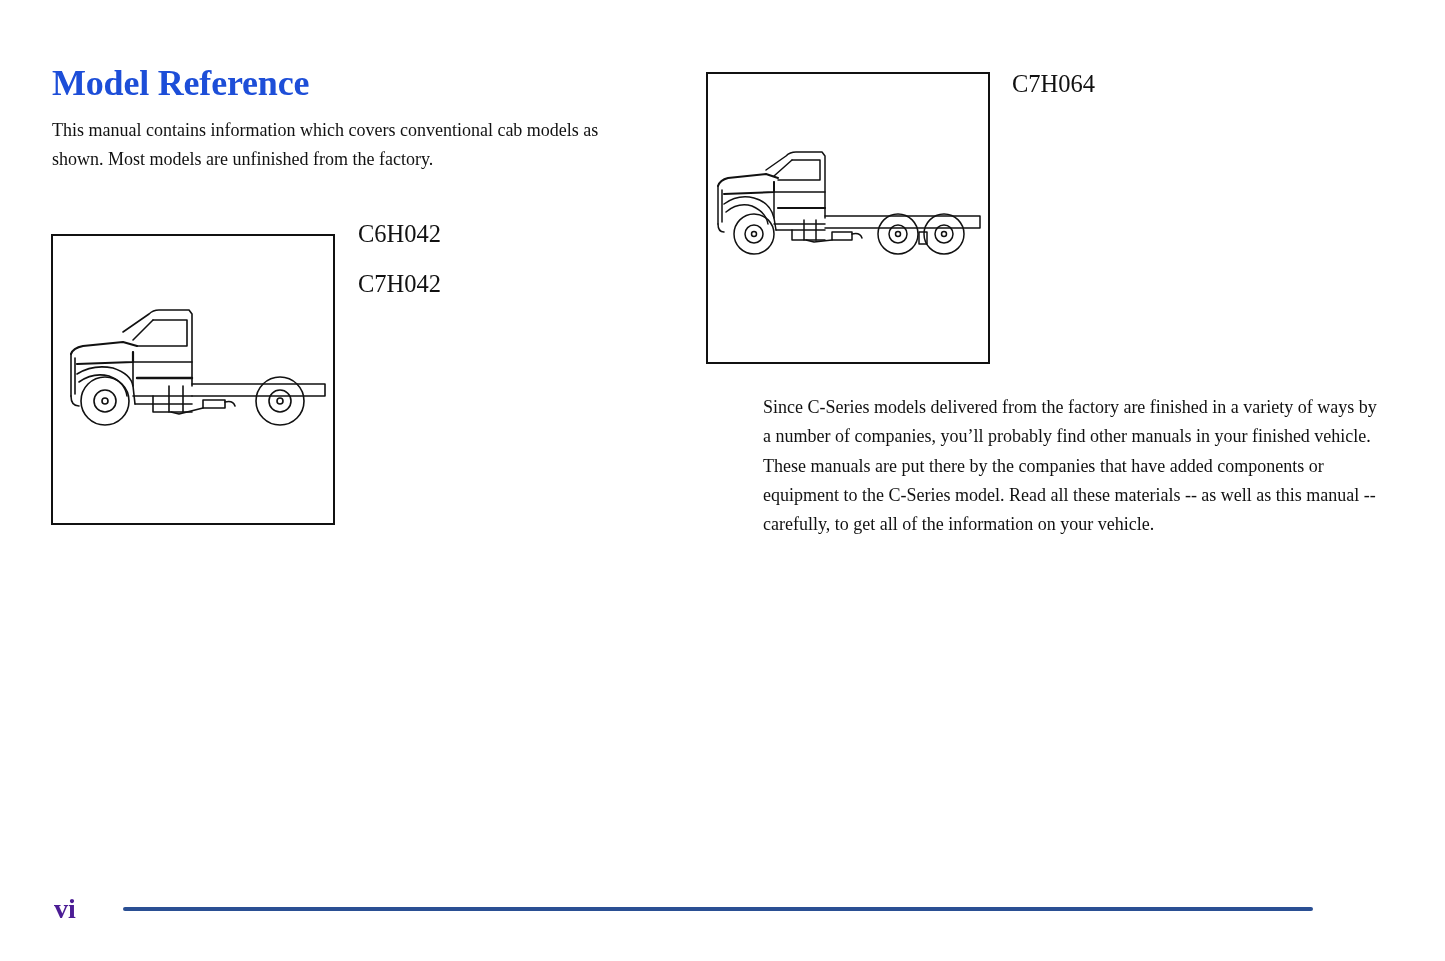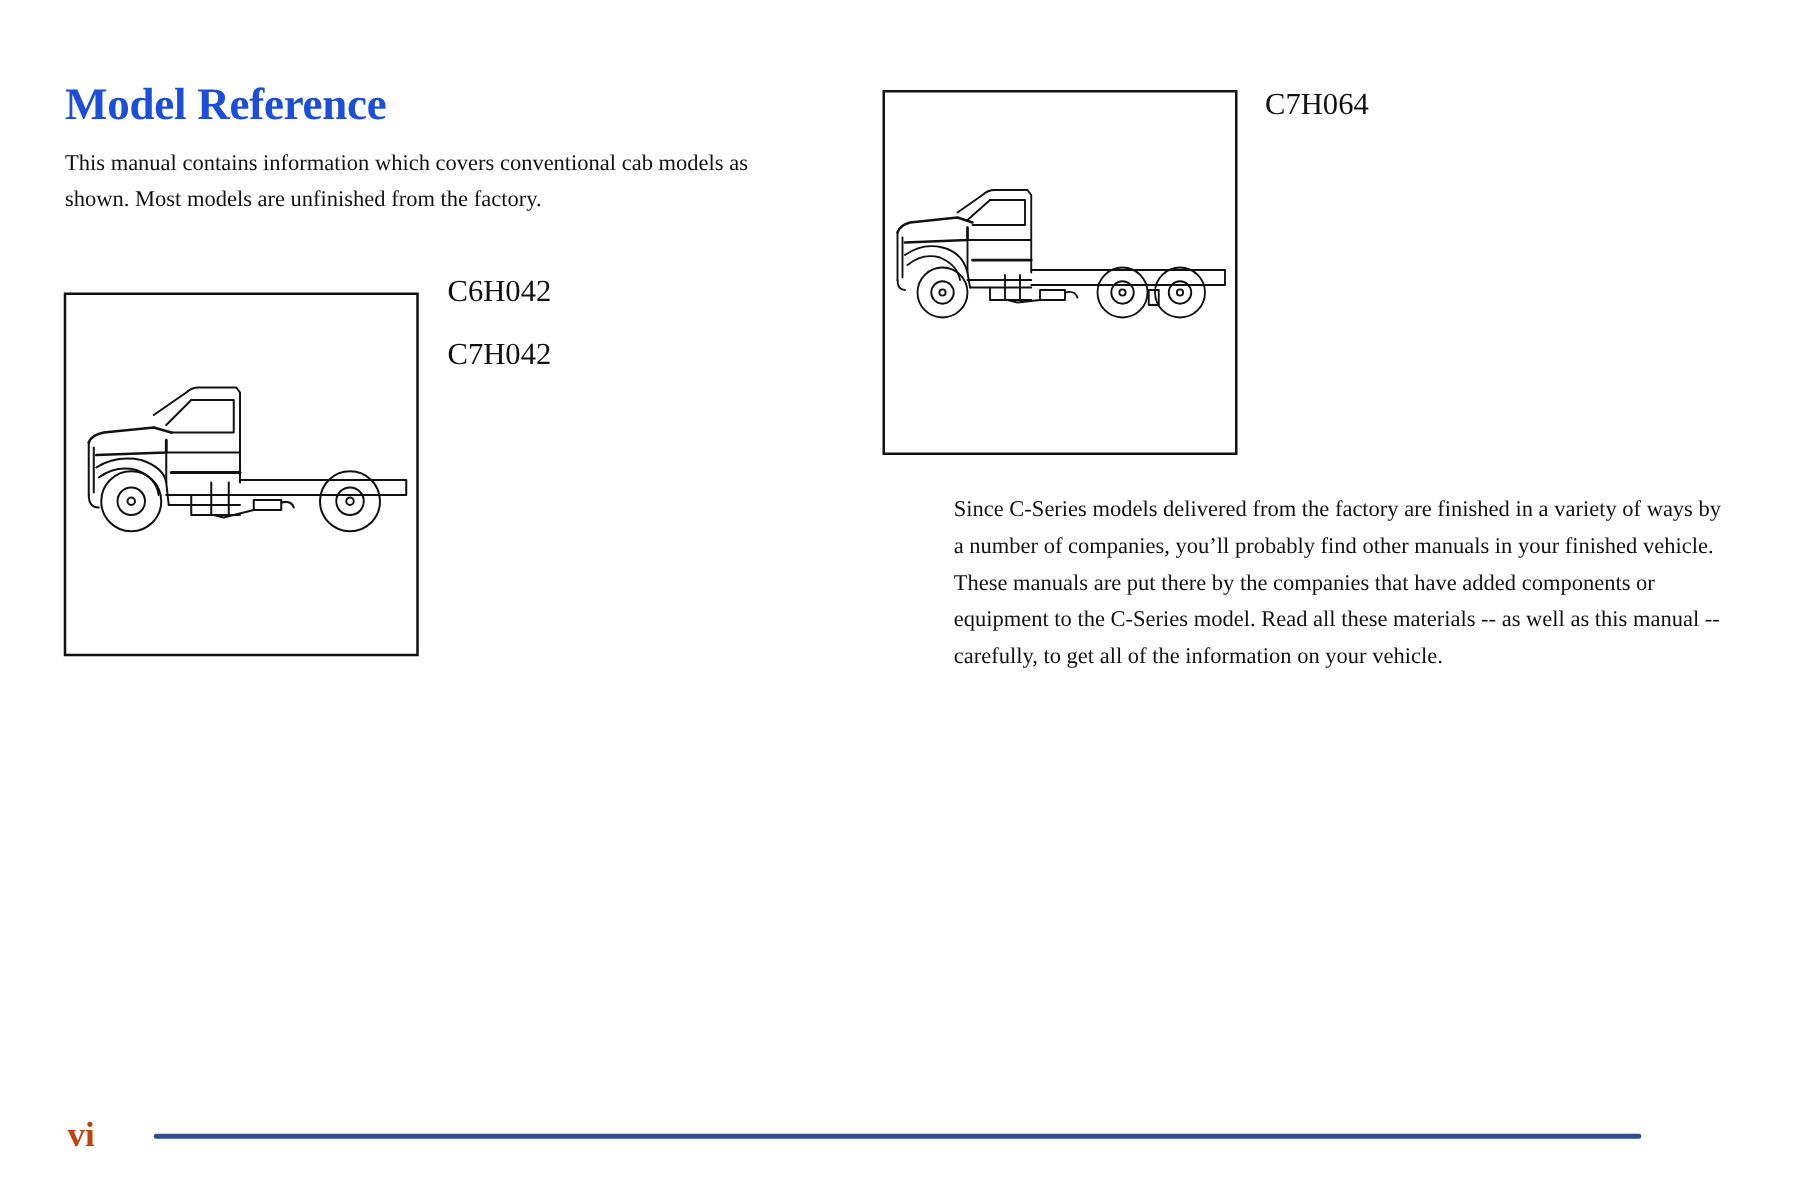--- a/index.html
+++ b/index.html
@@ -75,21 +75,21 @@
       top: 393px;
       width: 620px;
       margin-left: 26px;
     }
     .footer-page {
       position: absolute;
       left: 54px;
       top: 893px;
       font-size: 28px;
       font-weight: bold;
-      color: #c2410c;
+      color: #4c1d95;
       margin: 0;
     }
     .footer-rule {
       position: absolute;
       left: 123px;
       top: 907px;
       width: 1190px;
       height: 4px;
       background: #2a4f93;
       border-radius: 2px;

